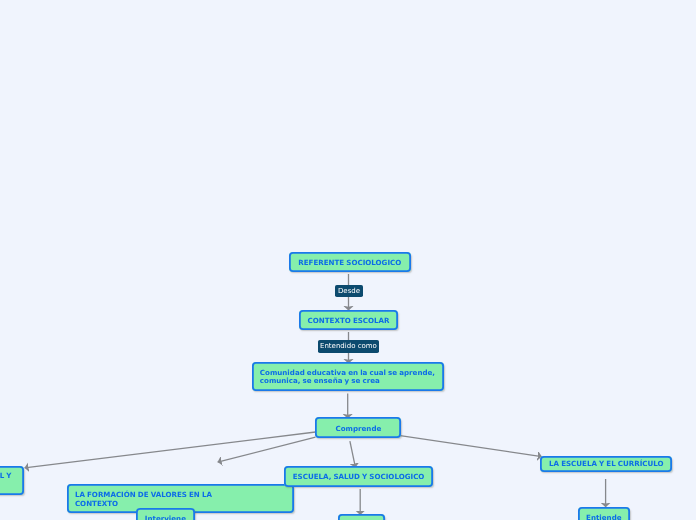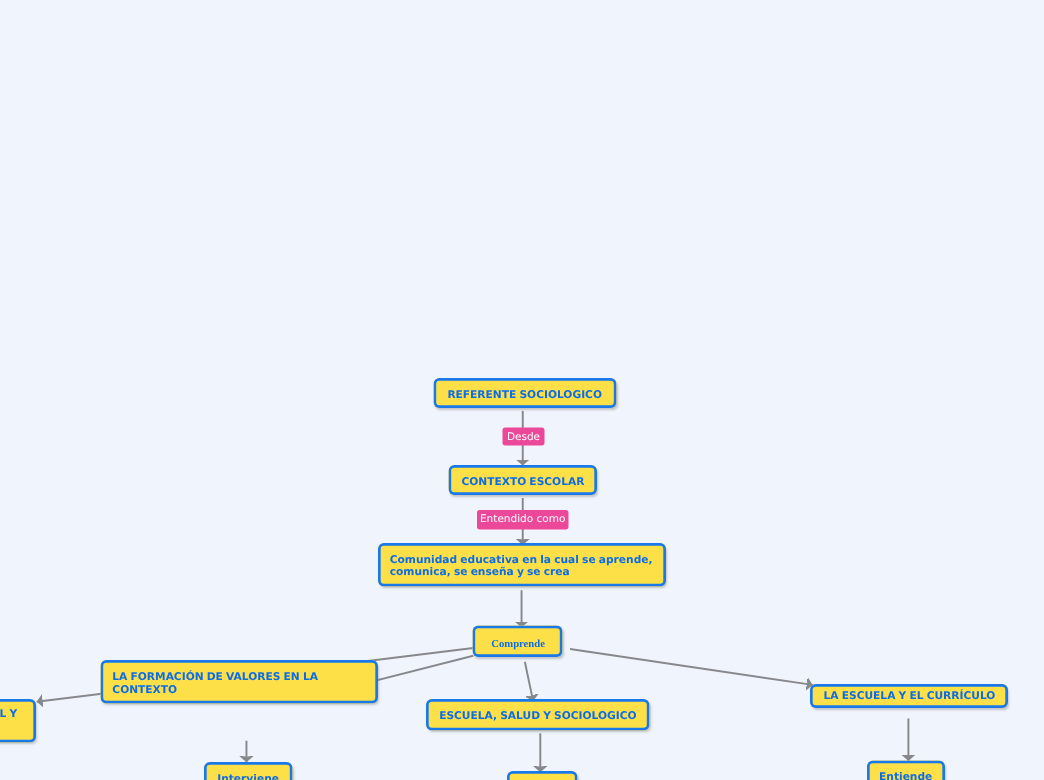--- a/index.html
+++ b/index.html
@@ -1,29 +1,29 @@
 <!DOCTYPE html>
 <html><head>
 <meta charset="utf-8">
 <title>Mind map</title>
 <style>
   html,body{margin:0;padding:0;}
   body{width:696px;height:520px;overflow:hidden;background:#f0f4fd;
        font-family:"DejaVu Sans",sans-serif;-webkit-font-smoothing:antialiased;}
   #canvas{position:relative;width:696px;height:520px;}
   svg#edges{position:absolute;left:0;top:0;width:696px;height:520px;pointer-events:none;}
-  .node{position:absolute;box-sizing:border-box;background:#fde047;border:0;border-radius:4px;
+  .node{position:absolute;box-sizing:border-box;background:#86efac;border:0;border-radius:4px;
         color:#0c6ce8;font-weight:bold;font-size:7.1px;line-height:8.9px;word-spacing:-0.35px;
         display:flex;align-items:center;justify-content:center;box-shadow:inset 0 0 0 1.8px #1a79ea, 1px 1.5px 1.5px -0.5px rgba(110,105,95,.35);}
   .node .txt{display:block;padding:0 8px;white-space:nowrap;position:relative;top:1.1px;line-height:inherit;}
   .node .txt > span{line-height:inherit;}
   .node.left{justify-content:flex-start;}
   .node.clip{justify-content:flex-start;align-items:flex-start;padding-top:4.6px;}
   .node.clip .txt{width:100%;text-align:right;padding-right:12.3px;}
-  .tag{position:absolute;box-sizing:border-box;background:#ec4899;color:#fff;border-radius:1.8px;
+  .tag{position:absolute;box-sizing:border-box;background:#0c4a6e;color:#fff;border-radius:1.8px;
        font-size:7.0px;line-height:8px;font-weight:normal;white-space:nowrap;
        display:flex;align-items:center;justify-content:center;}
 </style>
 </head>
 <body>
 
 <div id="canvas">
 
   <svg id="edges" viewBox="0 0 696 520">
     <defs>
@@ -53,29 +53,29 @@
     <span class="txt">CONTEXTO ESCOLAR</span>
   </div>
 
   <div class="node left" style="left:251.8px;top:361.8px;width:192.7px;height:29.2px;">
     <span class="txt">
       <span>Comunidad educativa en la cual se aprende,</span><br>
       <span>comunica, se enseña y se crea</span>
     </span>
   </div>
 
-  <div class="node" style="left:315.4px;top:417.4px;width:60px;height:21px;font-family:Liberation Serif, serif;">
+  <div class="node" style="left:315.4px;top:417.4px;width:86px;height:21px;">
     <span class="txt">Comprende</span>
   </div>
 
   <div class="node clip" style="left:-169px;top:465.9px;width:192.8px;height:29.3px;">
     <span class="txt">L Y</span>
   </div>
 
-  <div class="node left" style="left:66.9px;top:440px;width:185px;height:29.3px;">
+  <div class="node left" style="left:66.9px;top:484px;width:227px;height:29.3px;">
     <span class="txt">
       <span>LA FORMACIÓN DE VALORES EN LA</span><br>
       <span>CONTEXTO</span>
     </span>
   </div>
 
   <div class="node" style="left:283.75px;top:466.2px;width:149.65px;height:20.6px;">
     <span class="txt">ESCUELA, SALUD Y SOCIOLOGICO</span>
   </div>
 

